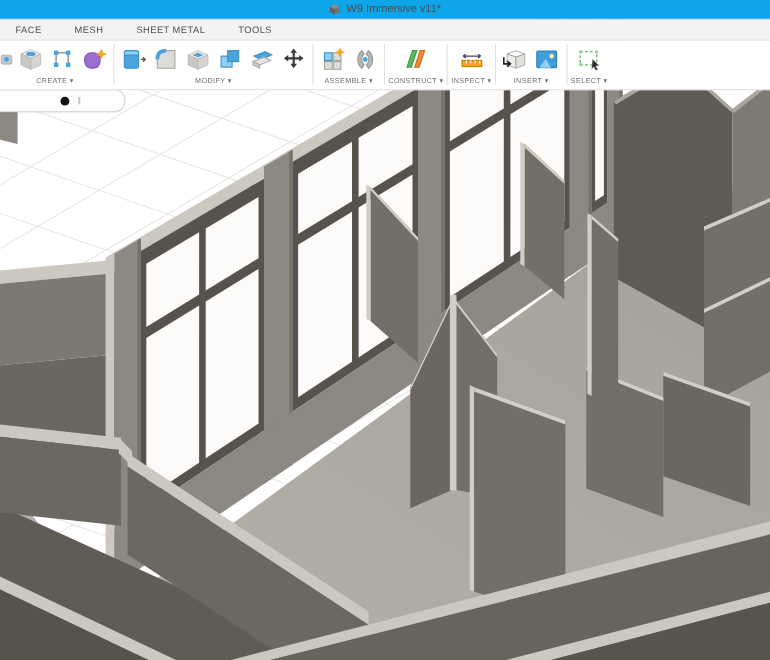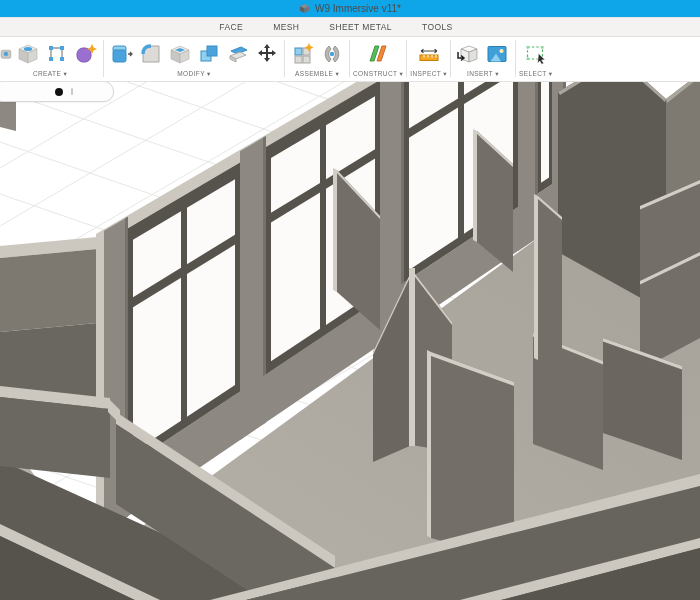--- a/index.html
+++ b/index.html
@@ -6,21 +6,21 @@
     font-family:"Liberation Sans", sans-serif;background:#fff;}
   .stage{position:relative;width:700px;height:600px;}
   
   #scene{position:absolute;left:0;top:0;z-index:0;}
   
   .chrome{position:absolute;left:0;top:0;width:700px;z-index:2;}
   .titlebar{height:17px;background:#0ea5e9;border-bottom:1px solid #e6e5e4;
     display:flex;align-items:center;justify-content:center;gap:5px;}
   .titlebar .doc-title{font-size:10px;color:#4b4b4b;}
   .tabrow{height:18px;background:#f4f3f2;border-bottom:1px solid #e0dfde;
-    display:flex;align-items:center;padding-left:2px;justify-content:center;}
+    display:flex;align-items:center;padding-left:14px;}
   .tab{font-size:8.5px;color:#4e4e4e;letter-spacing:.4px;margin-right:30px;
     text-transform:uppercase;white-space:nowrap;cursor:default;}
   .toolbar{height:44px;background:#ffffff;border-bottom:1px solid #e3e2e1;
     display:flex;align-items:stretch;overflow:hidden;}
   .tgroup{display:flex;flex-direction:column;align-items:center;justify-content:flex-start;
     padding-top:2px;}
   .ticons{display:flex;align-items:center;height:30px;}
   .ticon{width:29px;height:29px;display:flex;align-items:center;justify-content:center;}
   .ticon.partial{width:13px;overflow:hidden;justify-content:flex-end;}
   .glabel{font-size:6.5px;color:#6f6f6f;letter-spacing:.4px;white-space:nowrap;

